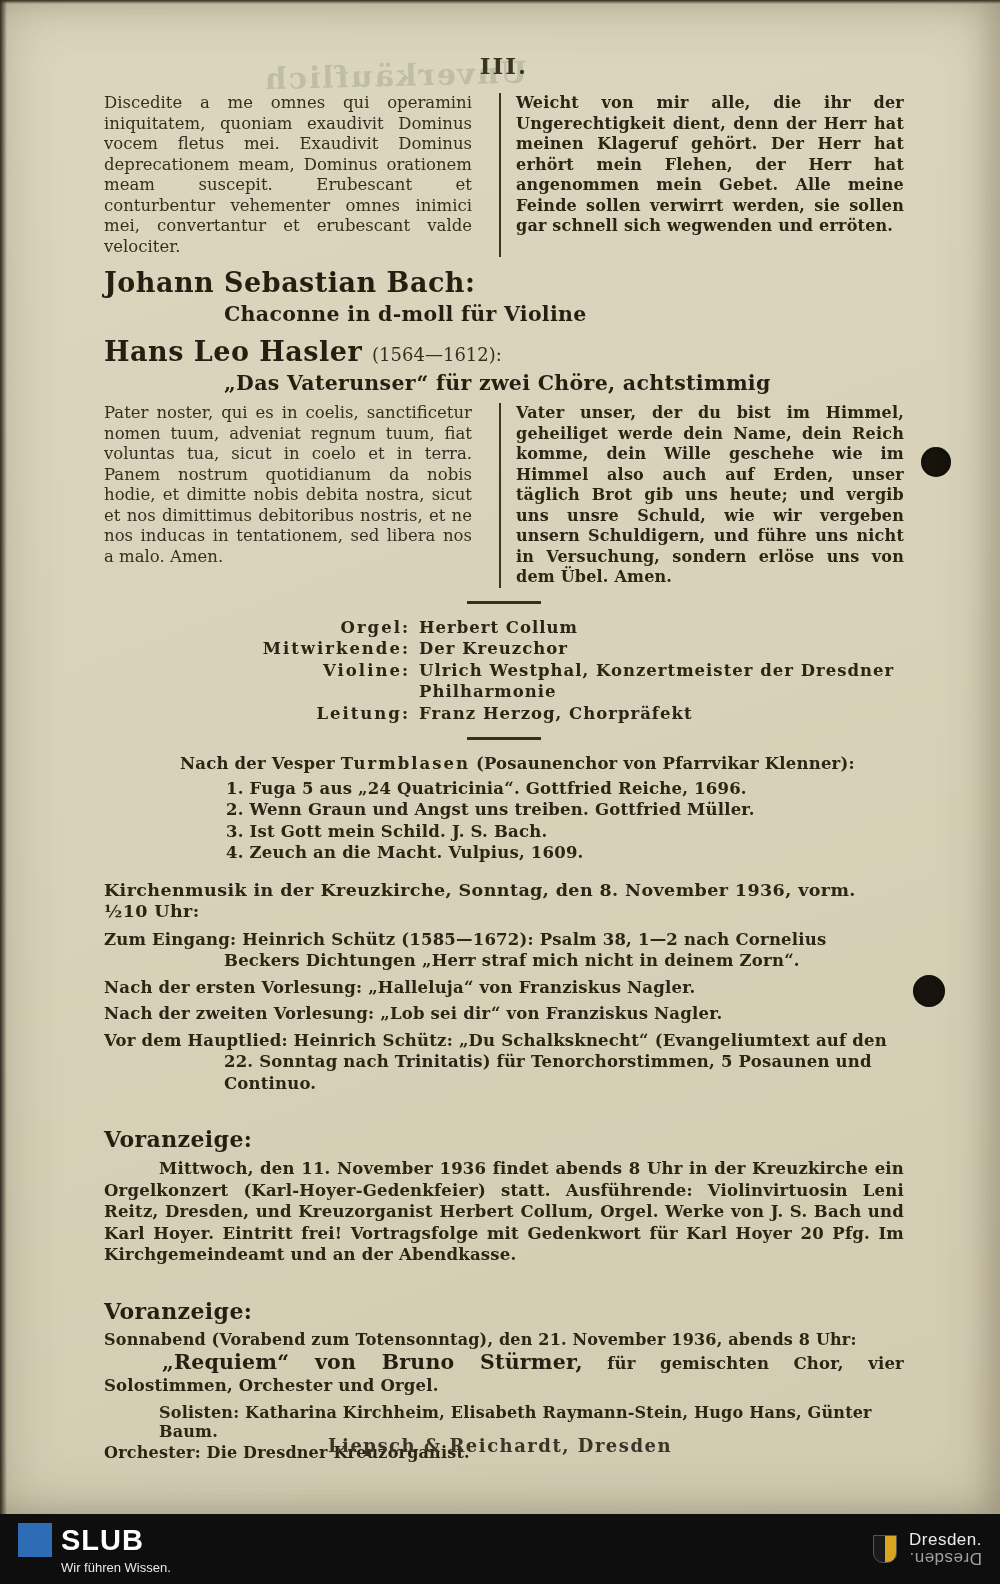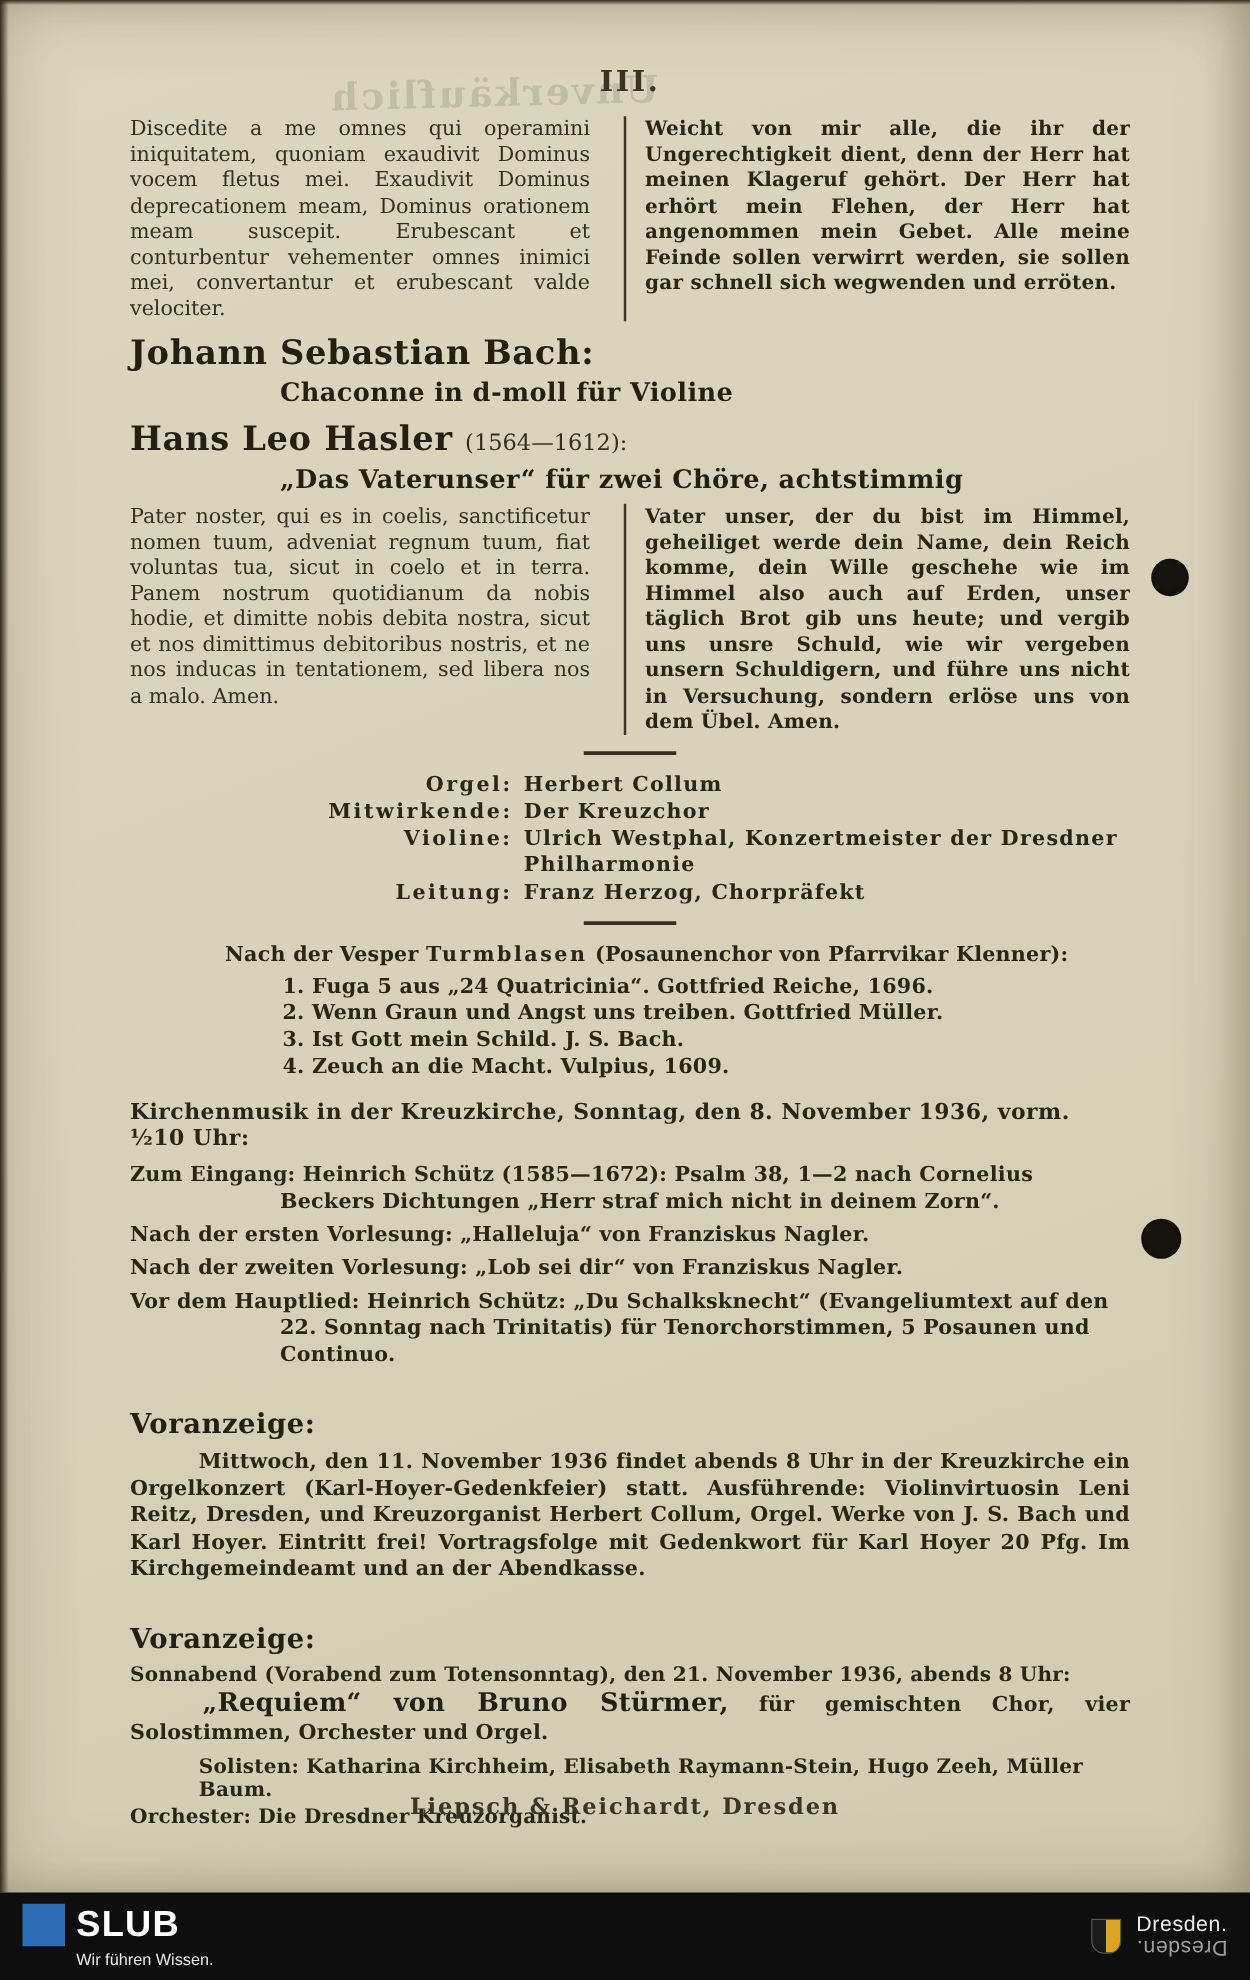--- a/index.html
+++ b/index.html
@@ -153,21 +153,21 @@
       <p class="voran-body frak">Mittwoch, den 11. November 1936 findet abends 8 Uhr in der Kreuzkirche ein Orgelkonzert (Karl-Hoyer-Gedenkfeier) statt.  Ausführende: Violinvirtuosin Leni Reitz, Dresden, und Kreuzorganist Herbert Collum, Orgel.  Werke von J. S. Bach und Karl Hoyer.  Eintritt frei!  Vortragsfolge mit Gedenkwort für Karl Hoyer 20 Pfg. Im Kirchgemeindeamt und an der Abendkasse.</p>
     </div>
 
 
     <div>
       <div class="voran-h frak">Voranzeige:</div>
       <p class="v2-date frak v2-line">Sonnabend (Vorabend zum Totensonntag), den 21. November 1936, abends 8 Uhr:</p>
       <p class="req frak">
         <span class="req-b">„Requiem“ von Bruno Stürmer,</span><span> für gemischten Chor, vier Solostimmen, Orchester und Orgel.</span>
       </p>
-      <p class="frak v2-line v2-ind">Solisten: Katharina Kirchheim, Elisabeth Raymann-Stein, Hugo Zeeh, Müller Baum.</p>
+      <p class="frak v2-line v2-ind">Solisten: Katharina Kirchheim, Elisabeth Raymann-Stein, Hugo Hans, Günter Baum.</p>
       <p class="frak v2-line">Orchester: Die Dresdner Kreuzorganist.</p>
     </div>
 
   </div>
 
   <div class="printer frak">Liepsch &amp; Reichardt, Dresden</div>
 
   <div class="hole hole1"></div>
   <div class="hole hole2"></div>
 

